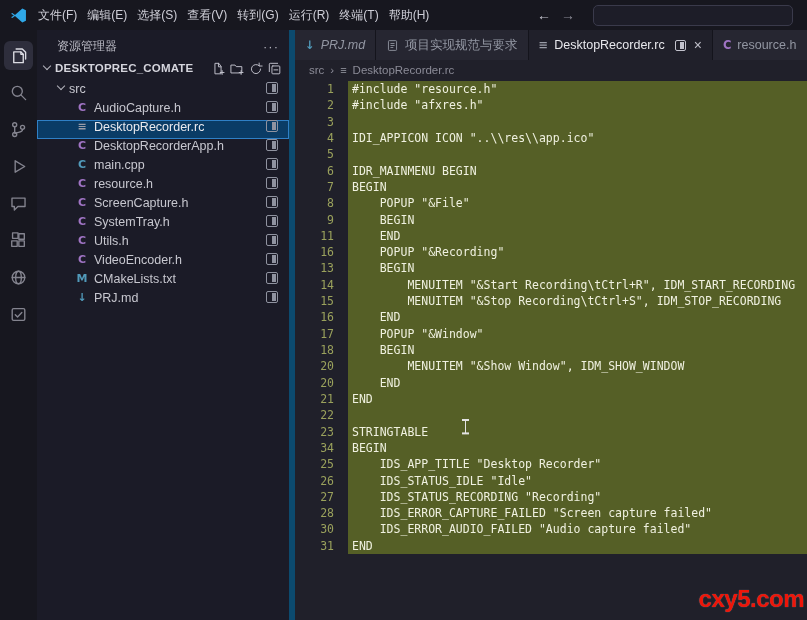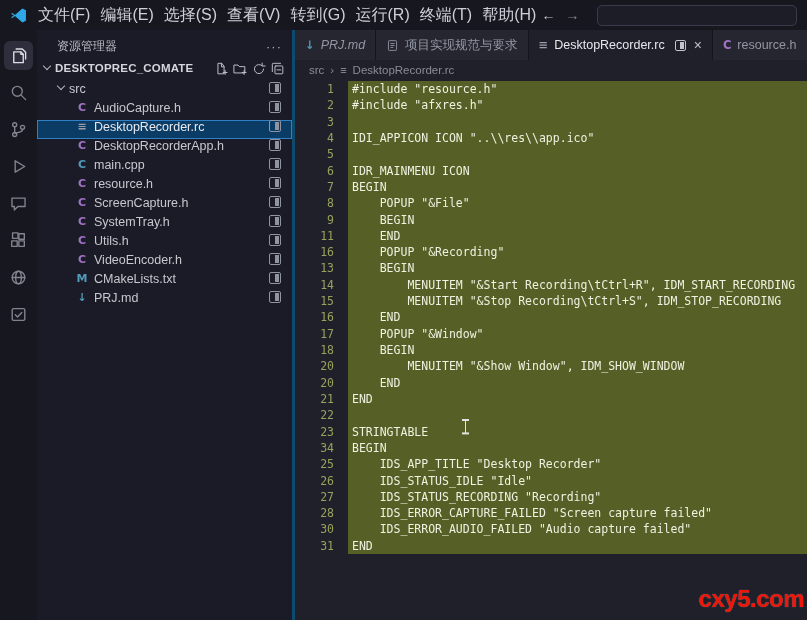--- a/index.html
+++ b/index.html
@@ -4,39 +4,39 @@
 <style>
   *{margin:0;padding:0;box-sizing:border-box}
   html,body{width:807px;height:620px;overflow:hidden;background:#20202a;
     font-family:"Liberation Sans","DejaVu Sans",sans-serif;color:#c8c8d0;font-size:12.5px}
   .app{position:relative;width:807px;height:620px;display:flex;flex-direction:column;background:#17171f}
 
   
   .titlebar{height:30px;flex:none;background:#17171f;display:flex;align-items:center;padding-left:8px}
   .logo{width:17px;height:17px;margin:0 6px 0 2px;flex:none}
   .menus{display:inline-flex;align-items:center}
-  .menu-item{font-size:16px;color:#cfcfd8;padding:3px 5px;border-radius:4px;white-space:nowrap;cursor:default}
+  .menu-item{font-size:12px;color:#cfcfd8;padding:3px 5px;border-radius:4px;white-space:nowrap;cursor:default}
   .navs{margin-left:auto;display:flex;align-items:center;gap:10px}
   .nav{font-size:14px;color:#c6c6d0;line-height:1}
   .nav.dim{color:#8b8b97}
   .cmd{width:200px;height:21px;margin:0 14px 0 18px;border:1px solid #3a3a4b;background:#1d1d28;border-radius:5px;flex:none}
 
   
   .main{flex:1;display:flex;min-height:0}
 
   
   .activitybar{width:37px;flex:none;background:#17171f;display:flex;flex-direction:column;align-items:center;padding-top:7px}
   .act{width:37px;height:37px;display:flex;align-items:center;justify-content:center;color:#84848f}
   .act .ibox{width:29px;height:29px;display:flex;align-items:center;justify-content:center;border-radius:6px}
   .act.active{color:#dddde4}
   .act.active .ibox{background:#2e2e3c}
   .act svg{width:19px;height:19px;stroke:currentColor;fill:none;stroke-width:1.15;stroke-linecap:round;stroke-linejoin:round}
 
   
-  .sidebar{width:258px;flex:none;background:#1b1b27;border-right:3px solid #0c4a6e;display:flex;flex-direction:column;overflow:hidden}
+  .sidebar{width:258px;flex:none;background:#1b1b27;border-right:6px solid #0c4a6e;display:flex;flex-direction:column;overflow:hidden}
   .sb-head{height:32px;flex:none;display:flex;align-items:center;padding:0 10px 0 20px;font-size:12px;color:#bcbcc6}
   .sb-more{margin-left:auto;color:#b2b2bc;font-size:13px;letter-spacing:1px;line-height:1}
   .row{height:19px;flex:none;display:flex;font-size:12.5px;color:#c7c7cf;white-space:nowrap}
   .row.root{height:20px;padding-left:5px;font-weight:bold;font-size:11.5px;letter-spacing:.2px;color:#d5d5dd}
   .row.folder{padding-left:19px}
   .row.file{padding-left:38px}
   .row.file.selected{background:var(--selection-bg);box-shadow:inset 0 0 0 1px var(--selection-border);color:#e9e9ee}
   .chev{width:10px;height:10px;position:relative;flex:none;margin-right:3px}
   .chev::before{content:"";position:absolute;left:2px;top:1px;width:5px;height:5px;
     border-right:1.3px solid #b4b4be;border-bottom:1.3px solid #b4b4be;transform:rotate(45deg)}
@@ -343,21 +343,21 @@
             <span class="ct">IDI_APPICON ICON "..\\res\\app.ico"</span>
           </div>
 
           <div class="code-line">
             <span class="ln">5</span>
             <span class="ct"></span>
           </div>
 
           <div class="code-line">
             <span class="ln">6</span>
-            <span class="ct">IDR_MAINMENU ICON</span>
+            <span class="ct">IDR_MAINMENU BEGIN</span>
           </div>
 
           <div class="code-line">
             <span class="ln">7</span>
             <span class="ct">BEGIN</span>
           </div>
 
           <div class="code-line">
             <span class="ln">8</span>
             <span class="ct">    POPUP "&amp;File"</span>

